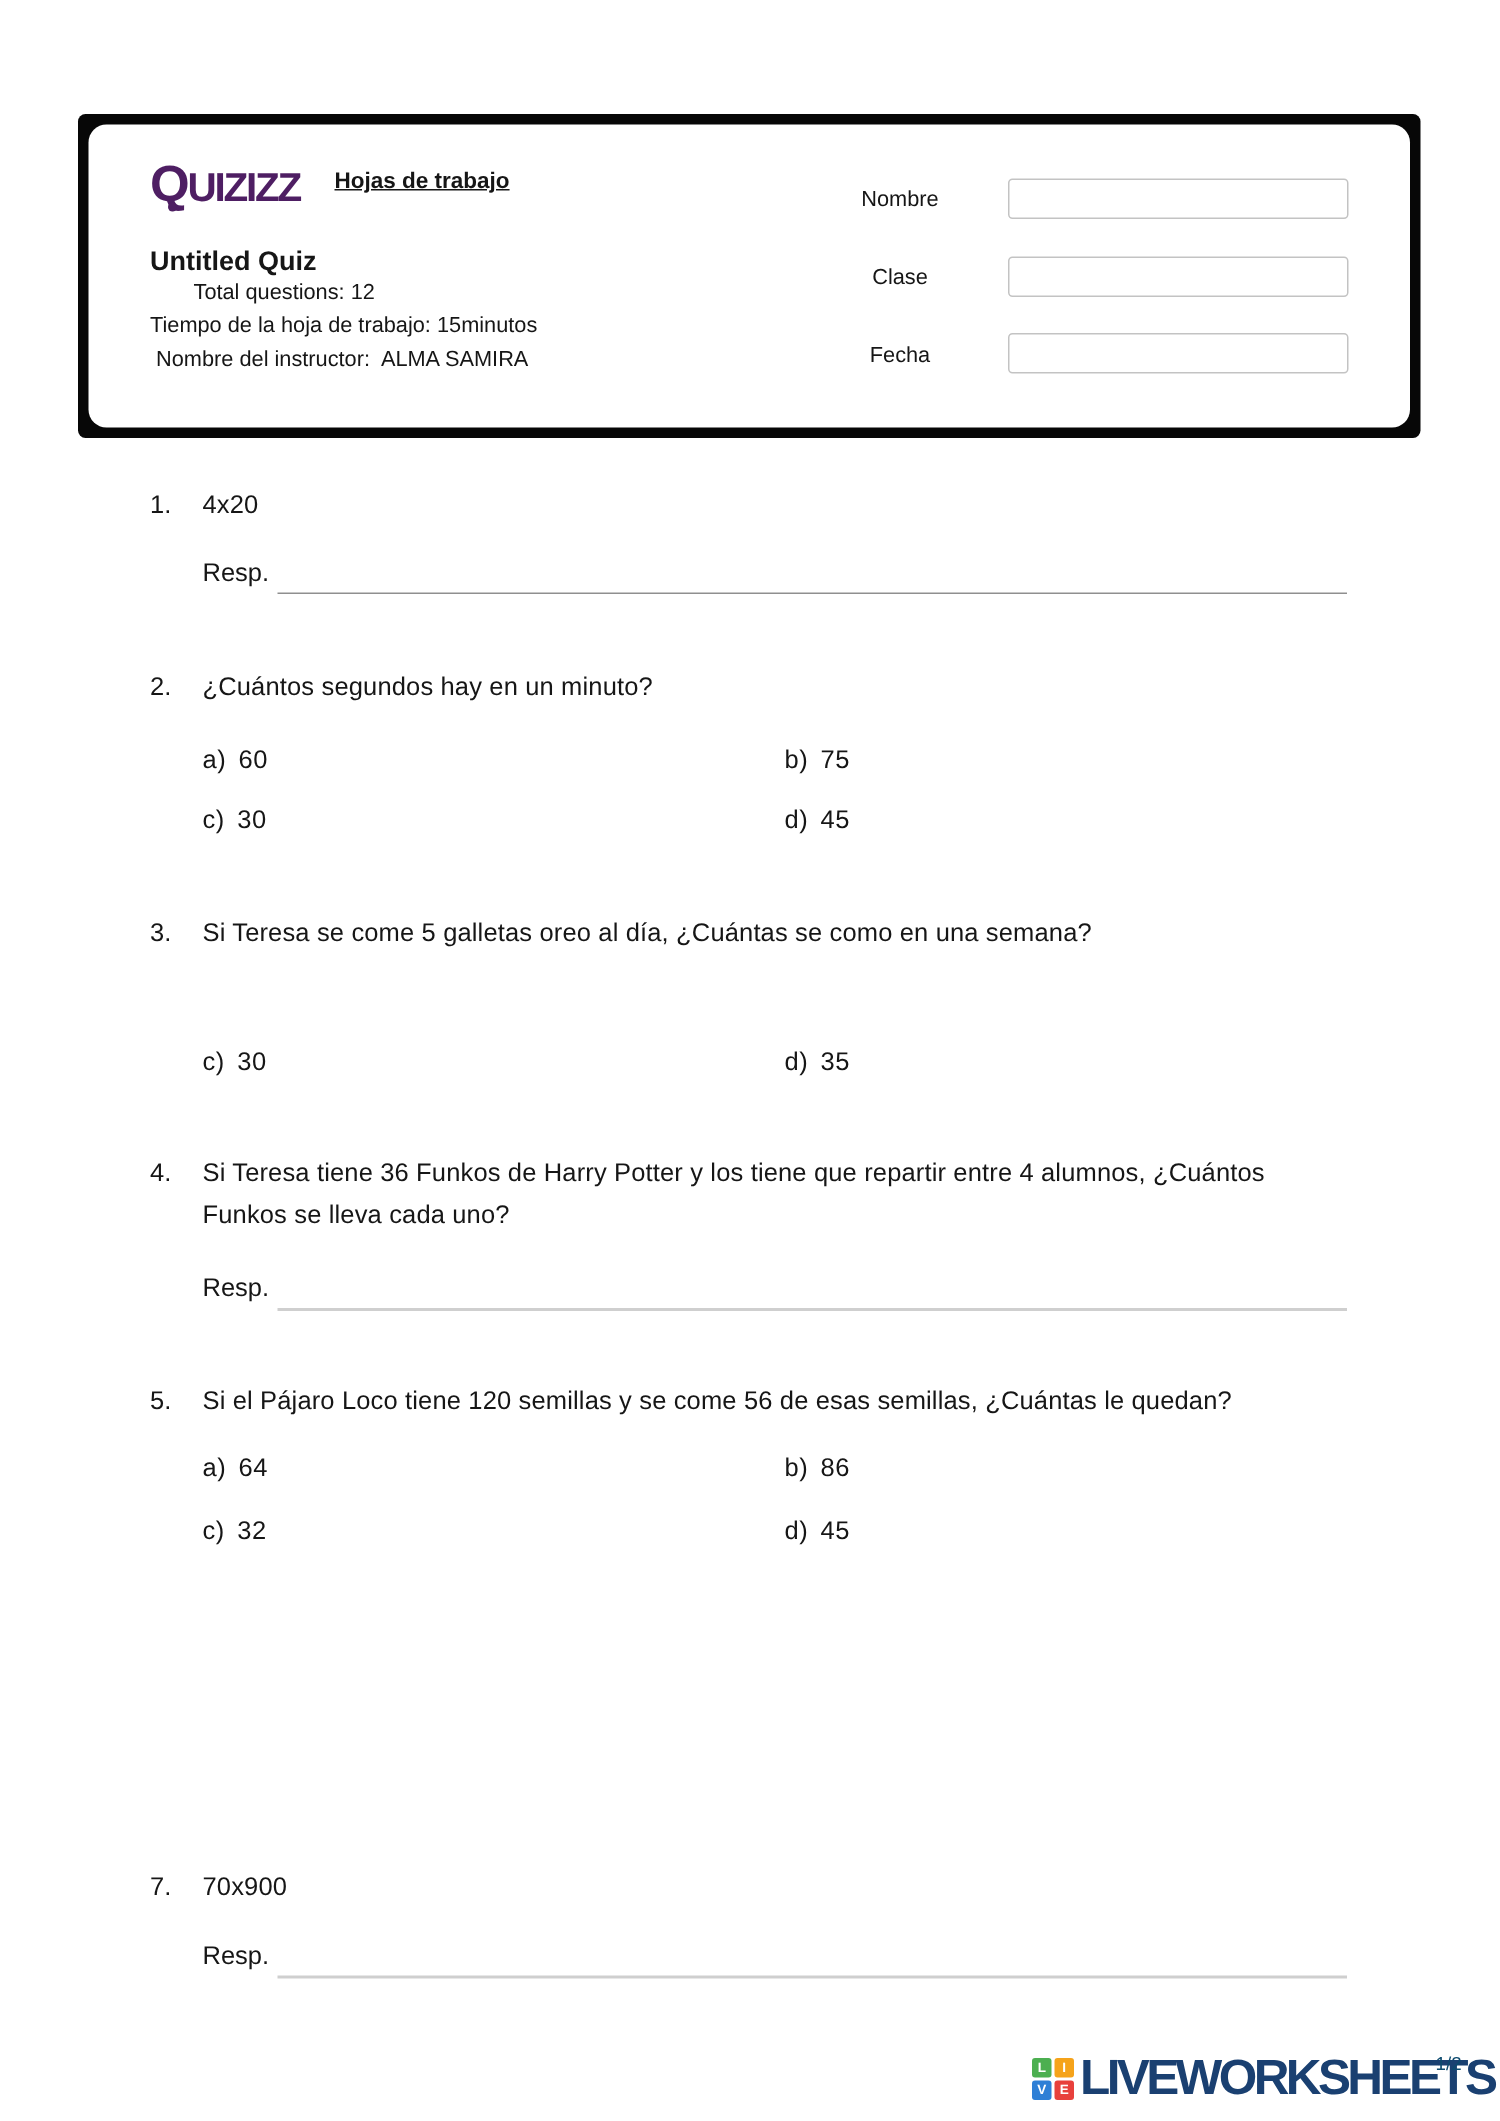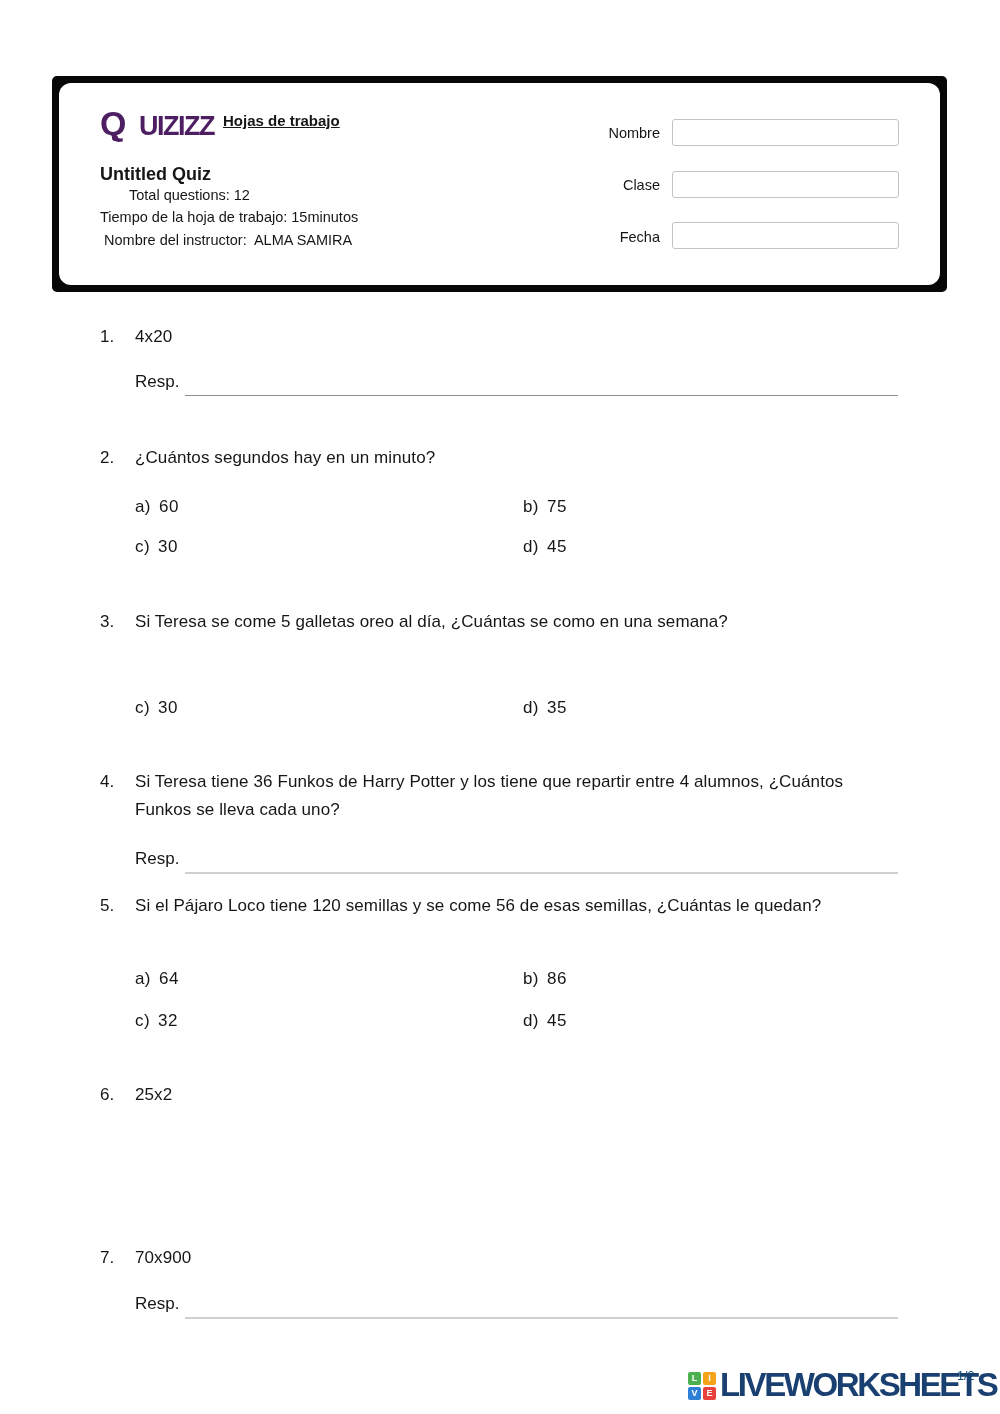--- a/index.html
+++ b/index.html
@@ -9,30 +9,30 @@
     overflow:hidden;margin:0 auto;
   }
   
   .frame{position:absolute;left:52px;top:76px;width:895px;height:216px;
     background:#070707;border-radius:5px;}
   .frame-inner{position:absolute;left:7px;top:7px;right:7px;bottom:7px;
     background:#ffffff;border-radius:12px;}
   .brand{position:absolute;left:100px;top:106px;color:#4e1e63;font-weight:bold;
     letter-spacing:-1.5px;white-space:pre;}
   .brand-q{font-size:34px;line-height:34px;}
-  .brand-rest{font-size:27px;line-height:34px;margin-left:14px;}
+  .brand-rest{font-size:27px;line-height:34px;}
   .brand-dot{position:absolute;left:112px;top:135px;width:6px;height:6px;
     border-radius:50%;background:#4e1e63;}
   .tagline{position:absolute;left:223px;top:112px;font-size:15px;font-weight:bold;text-decoration:underline;}
   .quiz-title{position:absolute;left:100px;top:164px;font-size:18px;font-weight:bold;}
   .meta{position:absolute;left:100px;font-size:14.5px;white-space:pre-wrap;}
   .meta.m1{top:187px;margin-left:29px;}
   .meta.m2{top:209px;}
   .meta.m3{top:232px;}
-  .field-label{position:absolute;left:540px;width:120px;text-align:right;font-size:14.5px;}
+  .field-label{position:absolute;left:540px;width:120px;text-align:center;font-size:14.5px;}
   .fl1{top:125px;} .fl2{top:177px;} .fl3{top:229px;}
   .field-input{position:absolute;left:672px;width:227px;height:27px;box-sizing:border-box;
     border:1px solid #c3c3c3;border-radius:3px;background:#ffffff;font-size:14px;
     padding:2px 6px;outline:none;}
   .fi1{top:119px;} .fi2{top:171px;} .fi3{top:222px;}
   
   .q{position:absolute;left:100px;width:810px;font-size:17px;line-height:28px;}
   .qnum{display:inline-block;width:35px;vertical-align:top;}
   .qtext{display:inline-block;width:765px;vertical-align:top;letter-spacing:0.1px;}
   .row{position:absolute;left:0;width:1000px;height:24px;font-size:17px;}
@@ -107,35 +107,32 @@
   </div>
 
   <div class="q" style="top:768px">
     <span class="qnum">4.</span><span class="qtext" style="width:760px">Si Teresa tiene 36 Funkos de Harry Potter y los tiene que repartir entre 4 alumnos, ¿Cuántos Funkos se lleva cada uno?</span>
   </div>
   <div class="resp" style="top:849px">
     <span class="resp-label">Resp.</span>
     <div class="resp-line light"></div>
   </div>
 
-  <div class="q" style="top:892px">
+  <div class="q" style="top:920px">
     <span class="qnum">5.</span><span class="qtext">Si el Pájaro Loco tiene 120 semillas y se come 56 de esas semillas, ¿Cuántas le quedan?</span>
   </div>
   <div class="row" style="top:969px">
     <span class="opt ca">a) 64</span>
     <span class="opt cb">b) 86</span>
   </div>
   <div class="row" style="top:1011px">
     <span class="opt ca">c) 32</span>
     <span class="opt cb">d) 45</span>
   </div>
 
-  <div class="q" style="top:1081px">
-    <span class="qnum">6.</span><span class="qtext">25x2</span>
-  </div>
 
   <div class="q" style="top:1244px">
     <span class="qnum">7.</span><span class="qtext">70x900</span>
   </div>
   <div class="resp" style="top:1294px">
     <span class="resp-label">Resp.</span>
     <div class="resp-line light"></div>
   </div>
 
   <div class="lw-logo">

